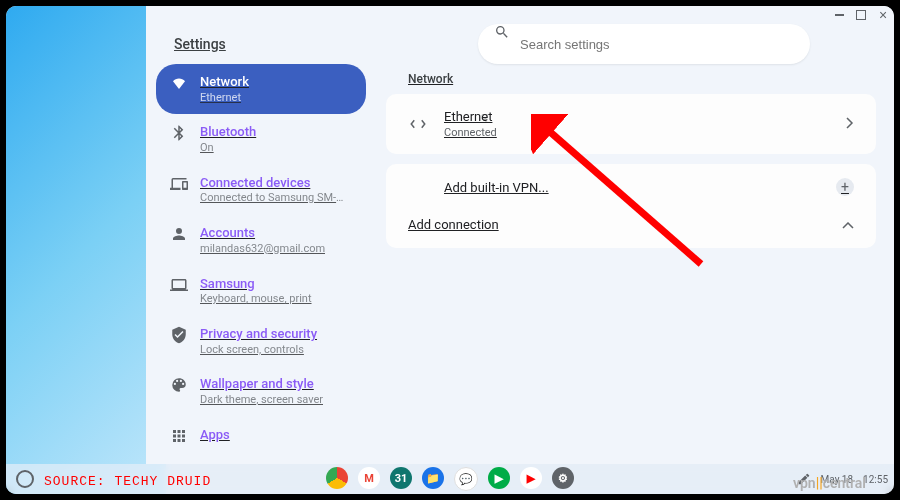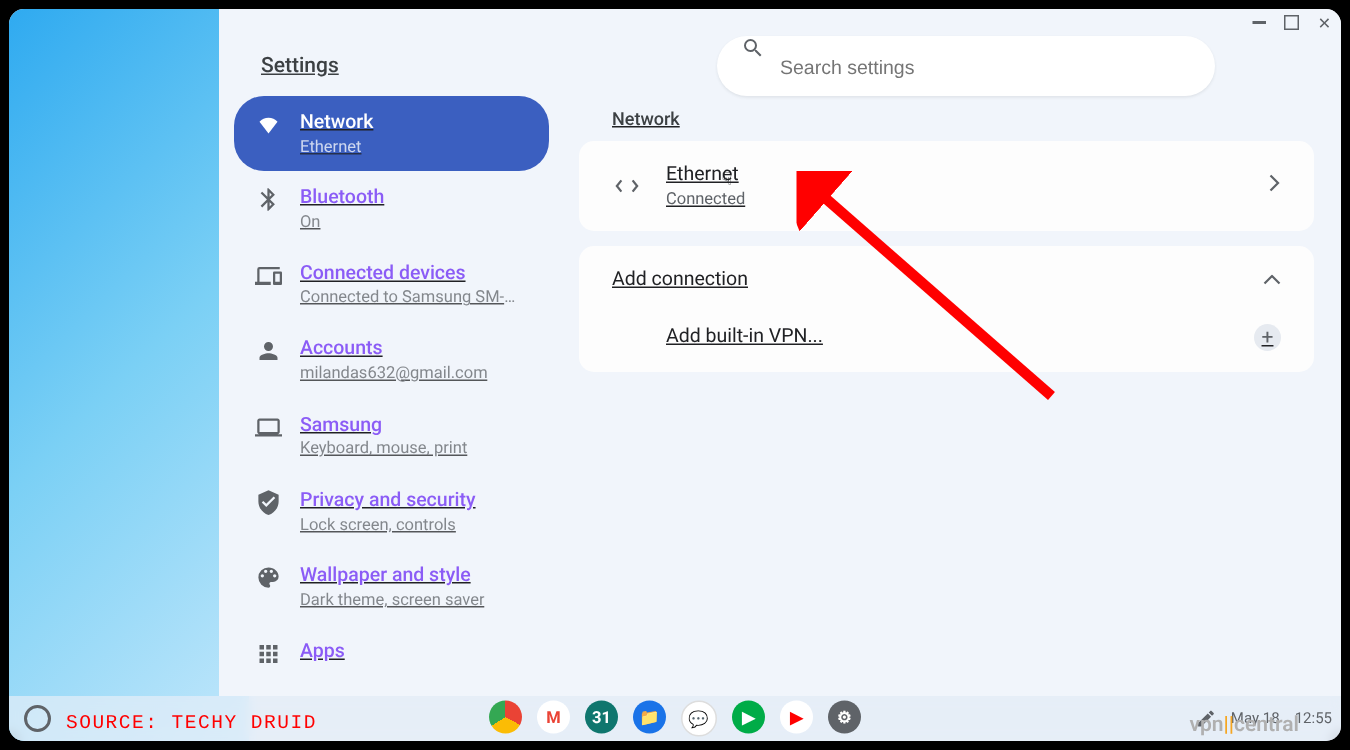--- a/index.html
+++ b/index.html
@@ -181,31 +181,31 @@
                 <span class="row-label">Ethernet</span>
                 <span class="row-sub">Connected</span>
               </span>
             <span class="row-arrow"><svg width="8" height="12" viewBox="0 0 8 12">
                   <path d="M1 1l5 5-5 5" fill="none" stroke="#5f6368" stroke-width="1.5"></path>
                 </svg></span>
           </div>
         </div>
         <div style="height:10px"></div>
         <div class="card">
+          <div class="row indent">
+            <span class="row-label">Add built-in VPN...</span>
+            <span class="plus-btn">+</span>
+          </div>
           <div class="row">
             <span class="row-text">
                 <span class="row-label">Add connection</span>
               </span>
             <span class="row-arrow"><svg width="12" height="8" viewBox="0 0 12 8">
                   <path d="M1 6l5-5 5 5" fill="none" stroke="#5f6368" stroke-width="1.5"></path>
                 </svg></span>
-          </div>
-          <div class="row indent">
-            <span class="row-label">Add built-in VPN...</span>
-            <span class="plus-btn">+</span>
           </div>
         </div>
 
         <span class="cursor-icon">☟</span>
         <svg class="arrow-annot" width="200" height="180">
             <defs>
               <marker id="ah" markerWidth="8" markerHeight="8" refX="2" refY="4" orient="auto">
                 <path d="M0,0 L8,4 L0,8 z" fill="#f00"></path>
               </marker>
             </defs>

